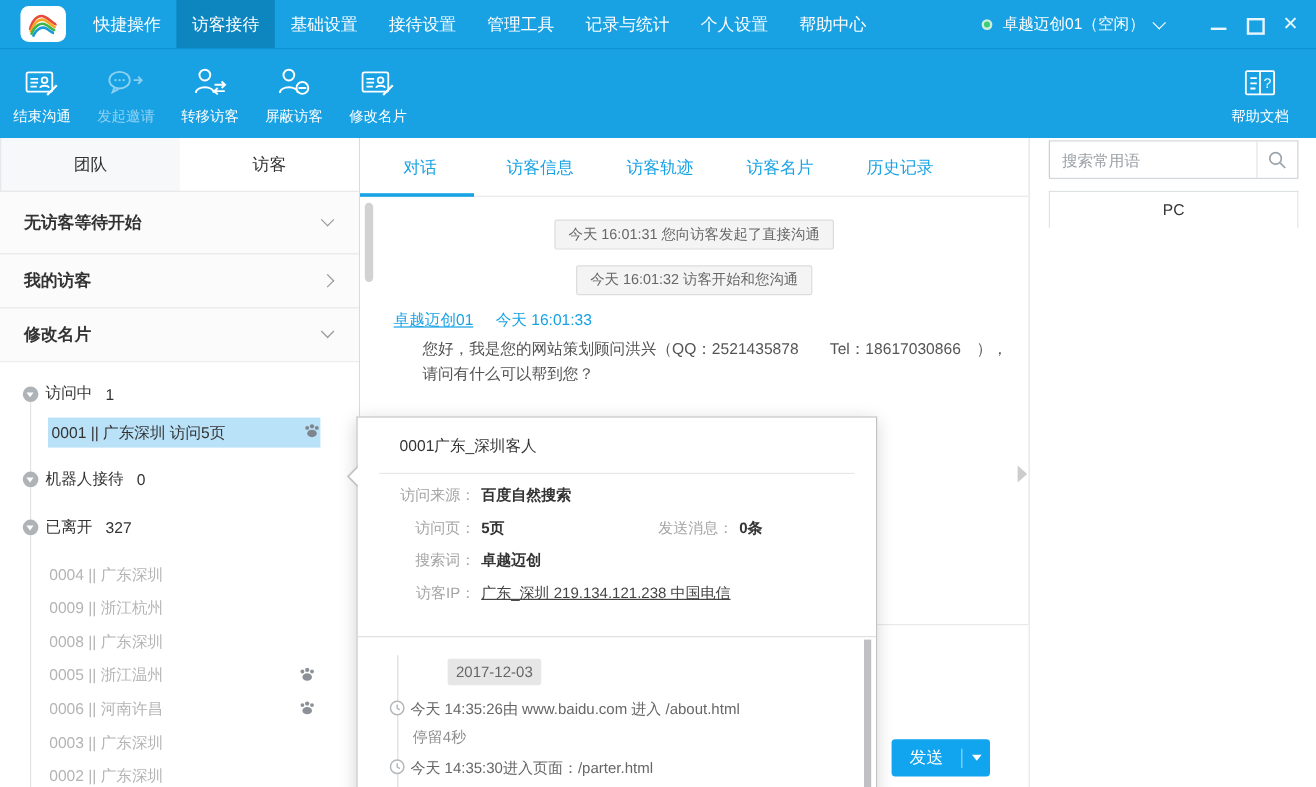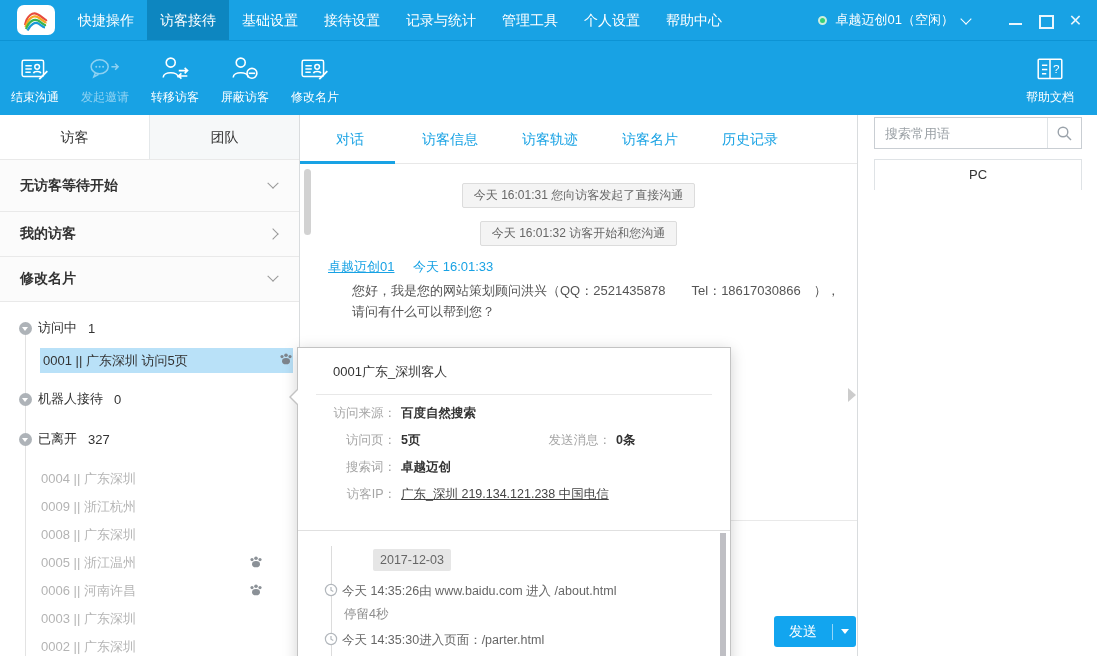--- a/index.html
+++ b/index.html
@@ -48,37 +48,37 @@
   .chev.down{transform:rotate(45deg) translate(-2px,-2px);}
   .chev.right{transform:rotate(-45deg);}
   .tree{flex:1;background:#fff;position:relative;padding-top:6px;overflow:hidden;}
   .tree-rail{position:absolute;left:25px;top:22px;bottom:0;width:1px;background:#e3e3e3;}
   .group-row{height:40px;display:flex;align-items:center;font-size:13px;color:#333;position:relative;padding-left:38px;cursor:pointer;}
   .group-row .count{margin-left:11px;}
   .node-icon{position:absolute;left:19px;top:14px;width:13px;height:13px;border-radius:50%;background:#aeb3b8;}
   .node-icon::after{content:'';position:absolute;left:3.2px;top:4.5px;border-left:3.5px solid transparent;border-right:3.5px solid transparent;border-top:4.5px solid #fff;}
   .visitor-row{height:28px;display:flex;align-items:center;font-size:13px;color:#b4b4b4;padding-left:41px;padding-right:36px;cursor:pointer;position:relative;}
   .visitor-row .paw{margin-left:auto;color:#8b9197;}
-  .visitor-row.selected{height:25px;margin:0 0 6px 40px;width:253px;padding:0 0 0 3px;background:var(--selected-bg);color:#333;}
+  .visitor-row.selected{height:25px;margin:0 0 6px 40px;width:227px;padding:0 0 0 3px;background:var(--selected-bg);color:#333;}
   .gap6{height:6px;}
 
   
   .main{flex:1;display:flex;flex-direction:column;position:relative;background:#fff;min-width:0;}
   .main-tabs{height:49px;flex:none;border-bottom:1px solid #e8e8e8;display:flex;}
   .main-tab{width:100px;text-align:center;line-height:48px;color:var(--brand-blue);font-size:14px;cursor:pointer;position:relative;}
   .main-tab.active::after{content:'';position:absolute;left:0;right:5px;bottom:-1px;height:3px;background:var(--brand-blue);}
   .chat{flex:1;position:relative;}
   .chat-scrollbar{position:absolute;left:4px;top:5px;width:7px;height:66px;background:#d2d2d2;border-radius:4px;cursor:pointer;}
   .sys-badge{width:max-content;margin:0 auto;background:#f4f4f4;border:1px solid #dcdcdc;color:#666;font-size:12px;padding:3px 11px;border-radius:2px;}
   .b1{margin-top:19px;} .b2{margin-top:13px;}
   .sender{margin:12px 0 5px 28px;font-size:13px;color:var(--brand-blue);}
   .sender .name{text-decoration:underline;margin-right:15px;cursor:pointer;}
   .msg{margin-left:52px;width:492px;font-size:13px;color:#555;line-height:1.6;}
   .input-area{position:absolute;left:0;right:0;top:405px;bottom:0;border-top:1px solid #e9e9e9;background:#fff;}
-  .send-btn{position:absolute;right:1px;bottom:9px;width:82px;height:31px;background:var(--send-blue);border-radius:3px;color:#fff;display:flex;align-items:center;font-size:14px;cursor:pointer;}
+  .send-btn{position:absolute;right:32px;bottom:9px;width:82px;height:31px;background:var(--send-blue);border-radius:3px;color:#fff;display:flex;align-items:center;font-size:14px;cursor:pointer;}
   .send-label{flex:1;text-align:center;}
   .send-sep{width:1px;height:16px;background:rgba(255,255,255,.55);}
   .send-caret{width:23px;display:flex;align-items:center;justify-content:center;}
   .send-caret::after{content:'';border-left:4.5px solid transparent;border-right:4.5px solid transparent;border-top:5.5px solid #fff;}
 
   
   .rpanel{width:240px;flex:none;border-left:1px solid #d9dcde;background:#fff;padding:2px 15px 0 16px;}
   .search-box{height:32px;border:1px solid #c9ced3;display:flex;background:#fff;}
   .search-input{flex:1;border:0;outline:0;padding:0 10px;font-size:13px;color:#333;min-width:0;font-family:inherit;}
   .search-input::placeholder{color:#9aa0a5;}
@@ -121,22 +121,22 @@
         <path d="M2.5 18 C5 9 10.5 6 14.5 8 C18.5 10 21.5 14 23.5 13.5" stroke="#f6a623" stroke-width="2.2" fill="none"></path>
         <path d="M3 20 C6 12 11 9.5 15 11.5 C18.5 13.2 21 16.5 23 16" stroke="#3cb54a" stroke-width="2.2" fill="none"></path>
         <path d="M4.5 21.5 C7.5 15 12 12.8 15.5 14.6 C18 16 20 18.5 22 18.4" stroke="#1b9ad6" stroke-width="2.2" fill="none"></path>
       </svg>
     </div>
     <div class="menu">
       <div class="menu-item">快捷操作</div>
       <div class="menu-item active">访客接待</div>
       <div class="menu-item">基础设置</div>
       <div class="menu-item">接待设置</div>
+      <div class="menu-item">管理工具</div>
       <div class="menu-item">记录与统计</div>
-      <div class="menu-item">管理工具</div>
       <div class="menu-item">个人设置</div>
       <div class="menu-item">帮助中心</div>
     </div>
     <div class="status">
       <span class="status-dot"></span>
       <span>卓越迈创01（空闲）</span>
       <span class="chev-down-white"></span>
     </div>
     <div class="win-controls">
       <span class="win-btn win-min"></span>
@@ -215,22 +215,22 @@
         </svg>
       </div>
       <div class="tool-label">帮助文档</div>
     </div>
   </div>
 
   <div class="content">
 
     <div class="sidebar">
       <div class="side-tabs">
+        <div class="side-tab inactive">团队</div>
         <div class="side-tab">访客</div>
-        <div class="side-tab inactive">团队</div>
       </div>
       <div class="section">
         <span>无访客等待开始</span>
         <span class="chev down"></span>
       </div>
       <div class="section small">
         <span>我的访客</span>
         <span class="chev right"></span>
       </div>
       <div class="section small">

